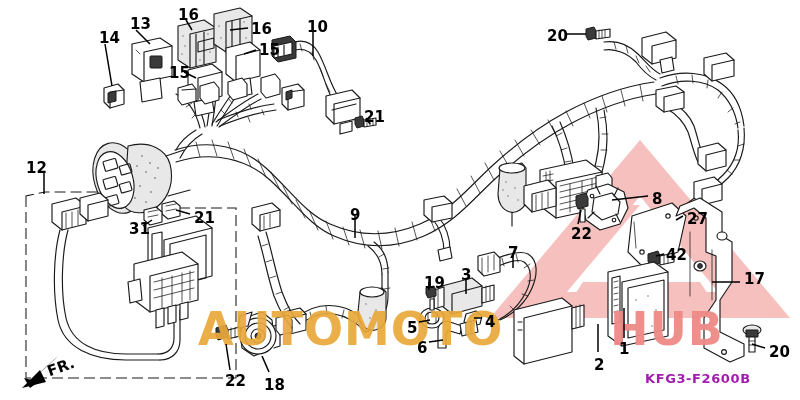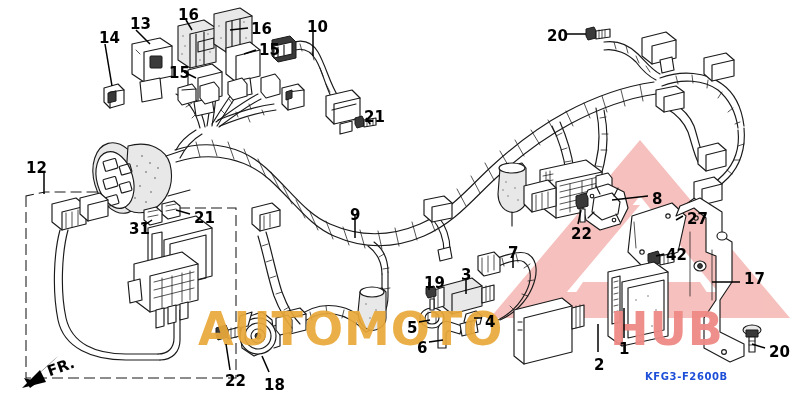--- a/index.html
+++ b/index.html
@@ -19,21 +19,21 @@
   #art .fillg{fill:#e8e8e8;stroke:#1a1a1a;stroke-width:1.1;stroke-linejoin:round;}
   #art .filld{fill:#3a3a3a;stroke:#1a1a1a;stroke-width:1;stroke-linejoin:round;}
   #art .dash{fill:none;stroke:#1a1a1a;stroke-width:1.05;stroke-dasharray:11 5;}
 
   
   #callouts{position:absolute;left:0;top:0;width:800px;height:400px;}
   .lead{stroke:#000;stroke-width:1.5;fill:none;}
   .cal-num{position:absolute;font-family:"DejaVu Sans",sans-serif;font-weight:bold;
            font-size:15px;color:#000;line-height:1;white-space:nowrap;}
   .partcode{position:absolute;font-family:"DejaVu Sans",sans-serif;font-weight:bold;
-            font-size:10px;letter-spacing:.6px;color:#1d4ed8;}
+            font-size:13px;letter-spacing:.6px;color:#a21caf;}
   .fr-label{position:absolute;font-family:"DejaVu Sans",sans-serif;font-weight:bold;
             font-size:15px;color:#000;transform:rotate(-20deg);}
 </style>
 </head>
 <body>
 
 <div id="page">
 
   <svg id="wm-triangle" viewBox="0 0 800 400">
     <g opacity="0.62">

